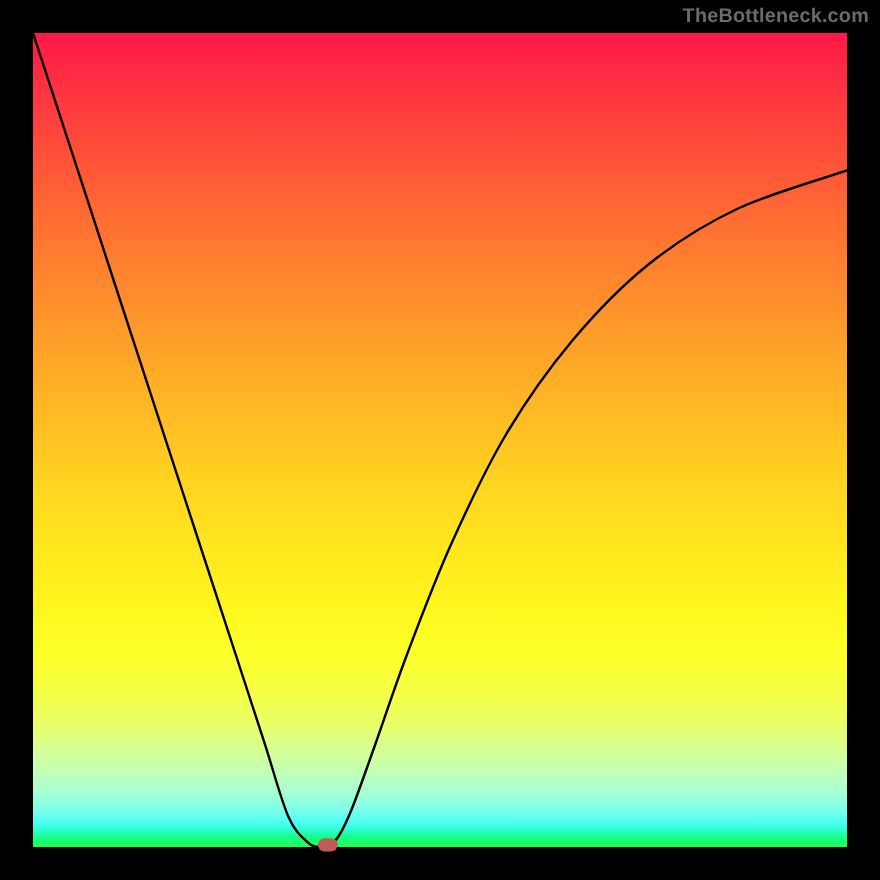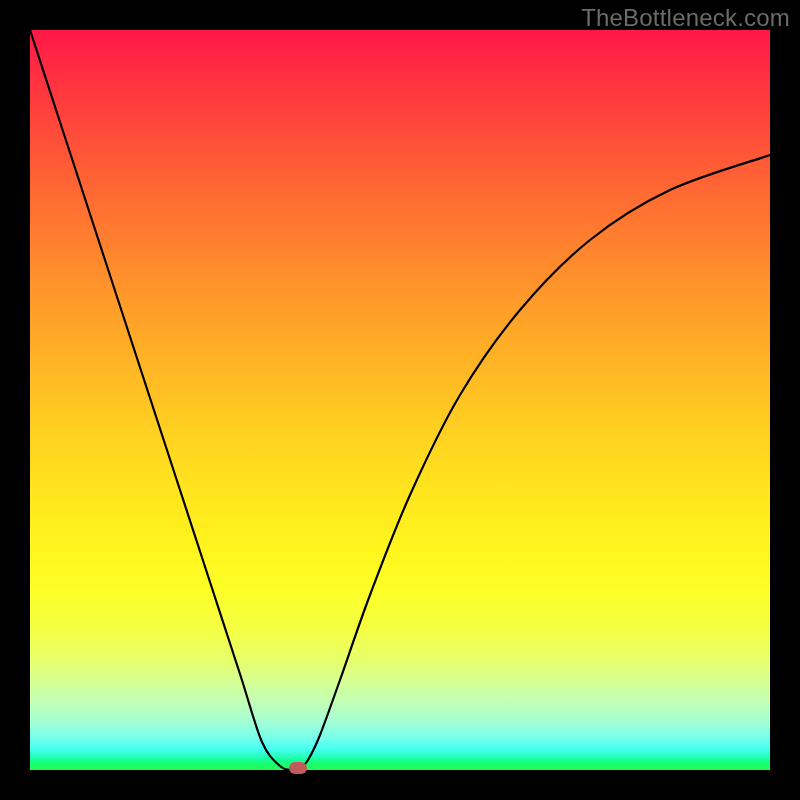--- a/index.html
+++ b/index.html
@@ -40,22 +40,22 @@
       #16ff90 98.7%,
       #1bfe69 99.3%,
       #25fb5a 100%
     );
   }
   .watermark {
     position: absolute;
     top: 4px;
     right: 10px;
     color: #6b6b6b;
-    font-size: 24px;
-    font-weight: 400;
+    font-size: 18px;
+    font-weight: 700;
     letter-spacing: 0.2px;
     z-index: 20;
   }
   .curve {
     position: absolute;
     left: 30px;
     top: 30px;
     width: 740px;
     height: 740px;
     z-index: 10;

